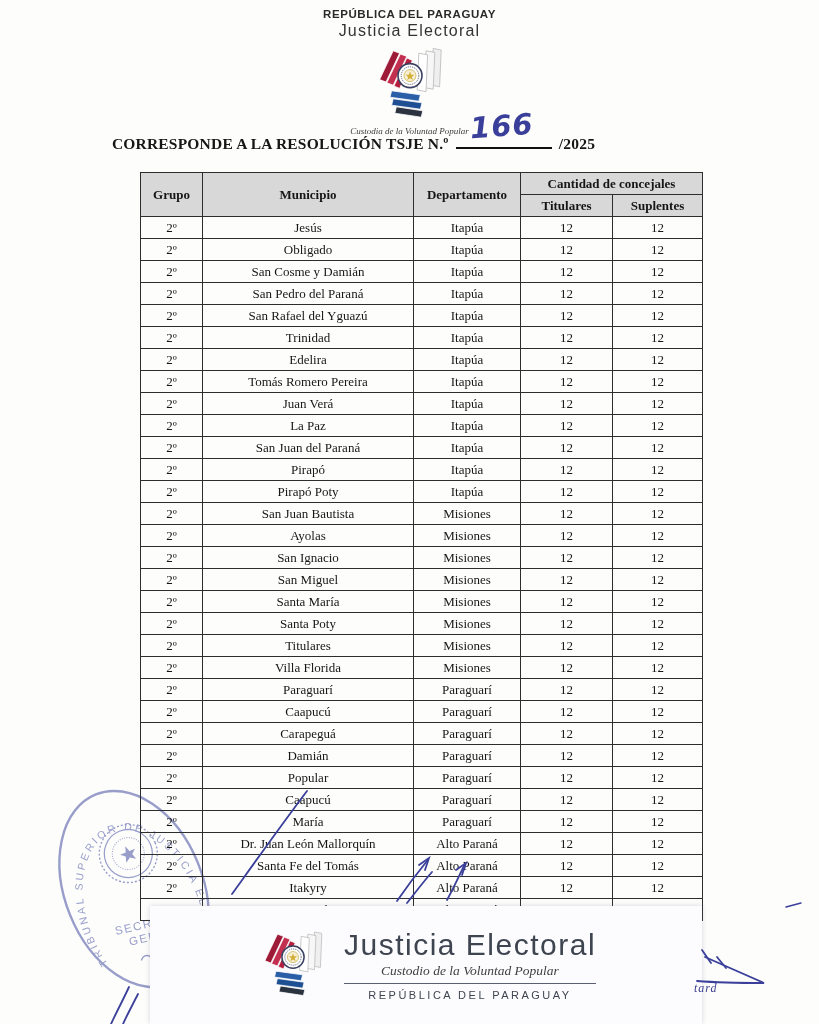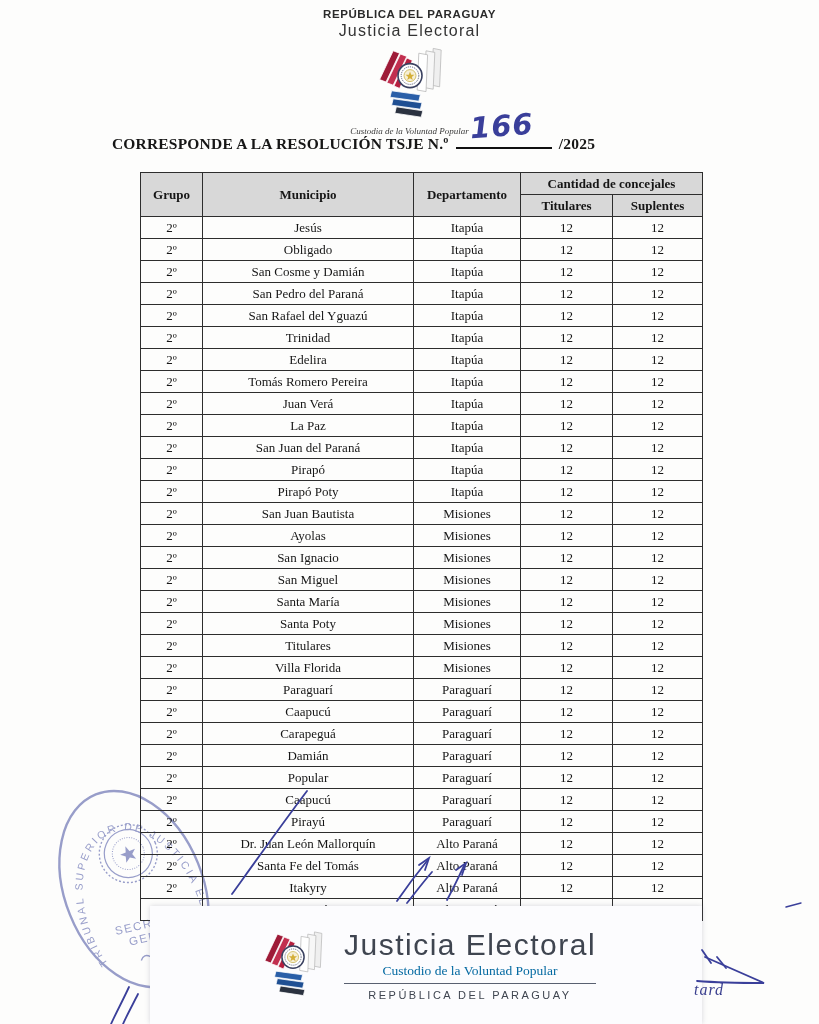--- a/index.html
+++ b/index.html
@@ -35,26 +35,26 @@
   .ink-under{position:absolute;left:0;top:0;pointer-events:none;z-index:5;}
   .ink-over{position:absolute;left:0;top:0;pointer-events:none;z-index:9;}
   
   .footer-card{position:absolute;left:150px;top:906px;width:552px;height:118px;
     background:#fcfcfe;box-shadow:0 0 5px rgba(110,110,135,.28);z-index:7;
     display:flex;align-items:center;justify-content:center;}
   .footer-inner{display:flex;align-items:center;gap:14px;}
   .footer-text{text-align:center;}
   .ft-inst{font-family:"Liberation Sans",sans-serif;font-size:30px;color:#3f4550;
     letter-spacing:1.5px;line-height:1;}
-  .ft-motto{font-size:13.5px;color:#0369a1;margin-top:3px;
+  .ft-motto{font-size:13.5px;font-style:italic;color:#404040;margin-top:3px;
     padding-bottom:4px;border-bottom:1.6px solid #596070;}
   .ft-country{font-family:"Liberation Sans",sans-serif;font-size:11px;color:#3f4550;
     letter-spacing:2.5px;margin-top:5px;}
   
-  .sig-fragment{position:absolute;left:694px;top:981px;font-style:italic;font-size:16px;
+  .sig-fragment{position:absolute;left:694px;top:981px;font-style:italic;font-size:12px;
     color:#3a3f8f;z-index:10;letter-spacing:1px;}
 </style>
 </head>
 <body>
 
 <div class="doc-header">
   <div class="hdr-country">REPÚBLICA DEL PARAGUAY</div>
   <div class="hdr-inst">Justicia Electoral</div>
   <div class="hdr-logo">
     <svg width="96" height="80" viewBox="0 0 100 100">
@@ -313,21 +313,21 @@
       </tr>
       <tr>
         <td>2º</td>
         <td>Caapucú</td>
         <td>Paraguarí</td>
         <td>12</td>
         <td>12</td>
       </tr>
       <tr>
         <td>2º</td>
-        <td>Pirayú</td>
+        <td>María</td>
         <td>Paraguarí</td>
         <td>12</td>
         <td>12</td>
       </tr>
       <tr>
         <td>2º</td>
         <td>Dr. Juan León Mallorquín</td>
         <td>Alto Paraná</td>
         <td>12</td>
         <td>12</td>

